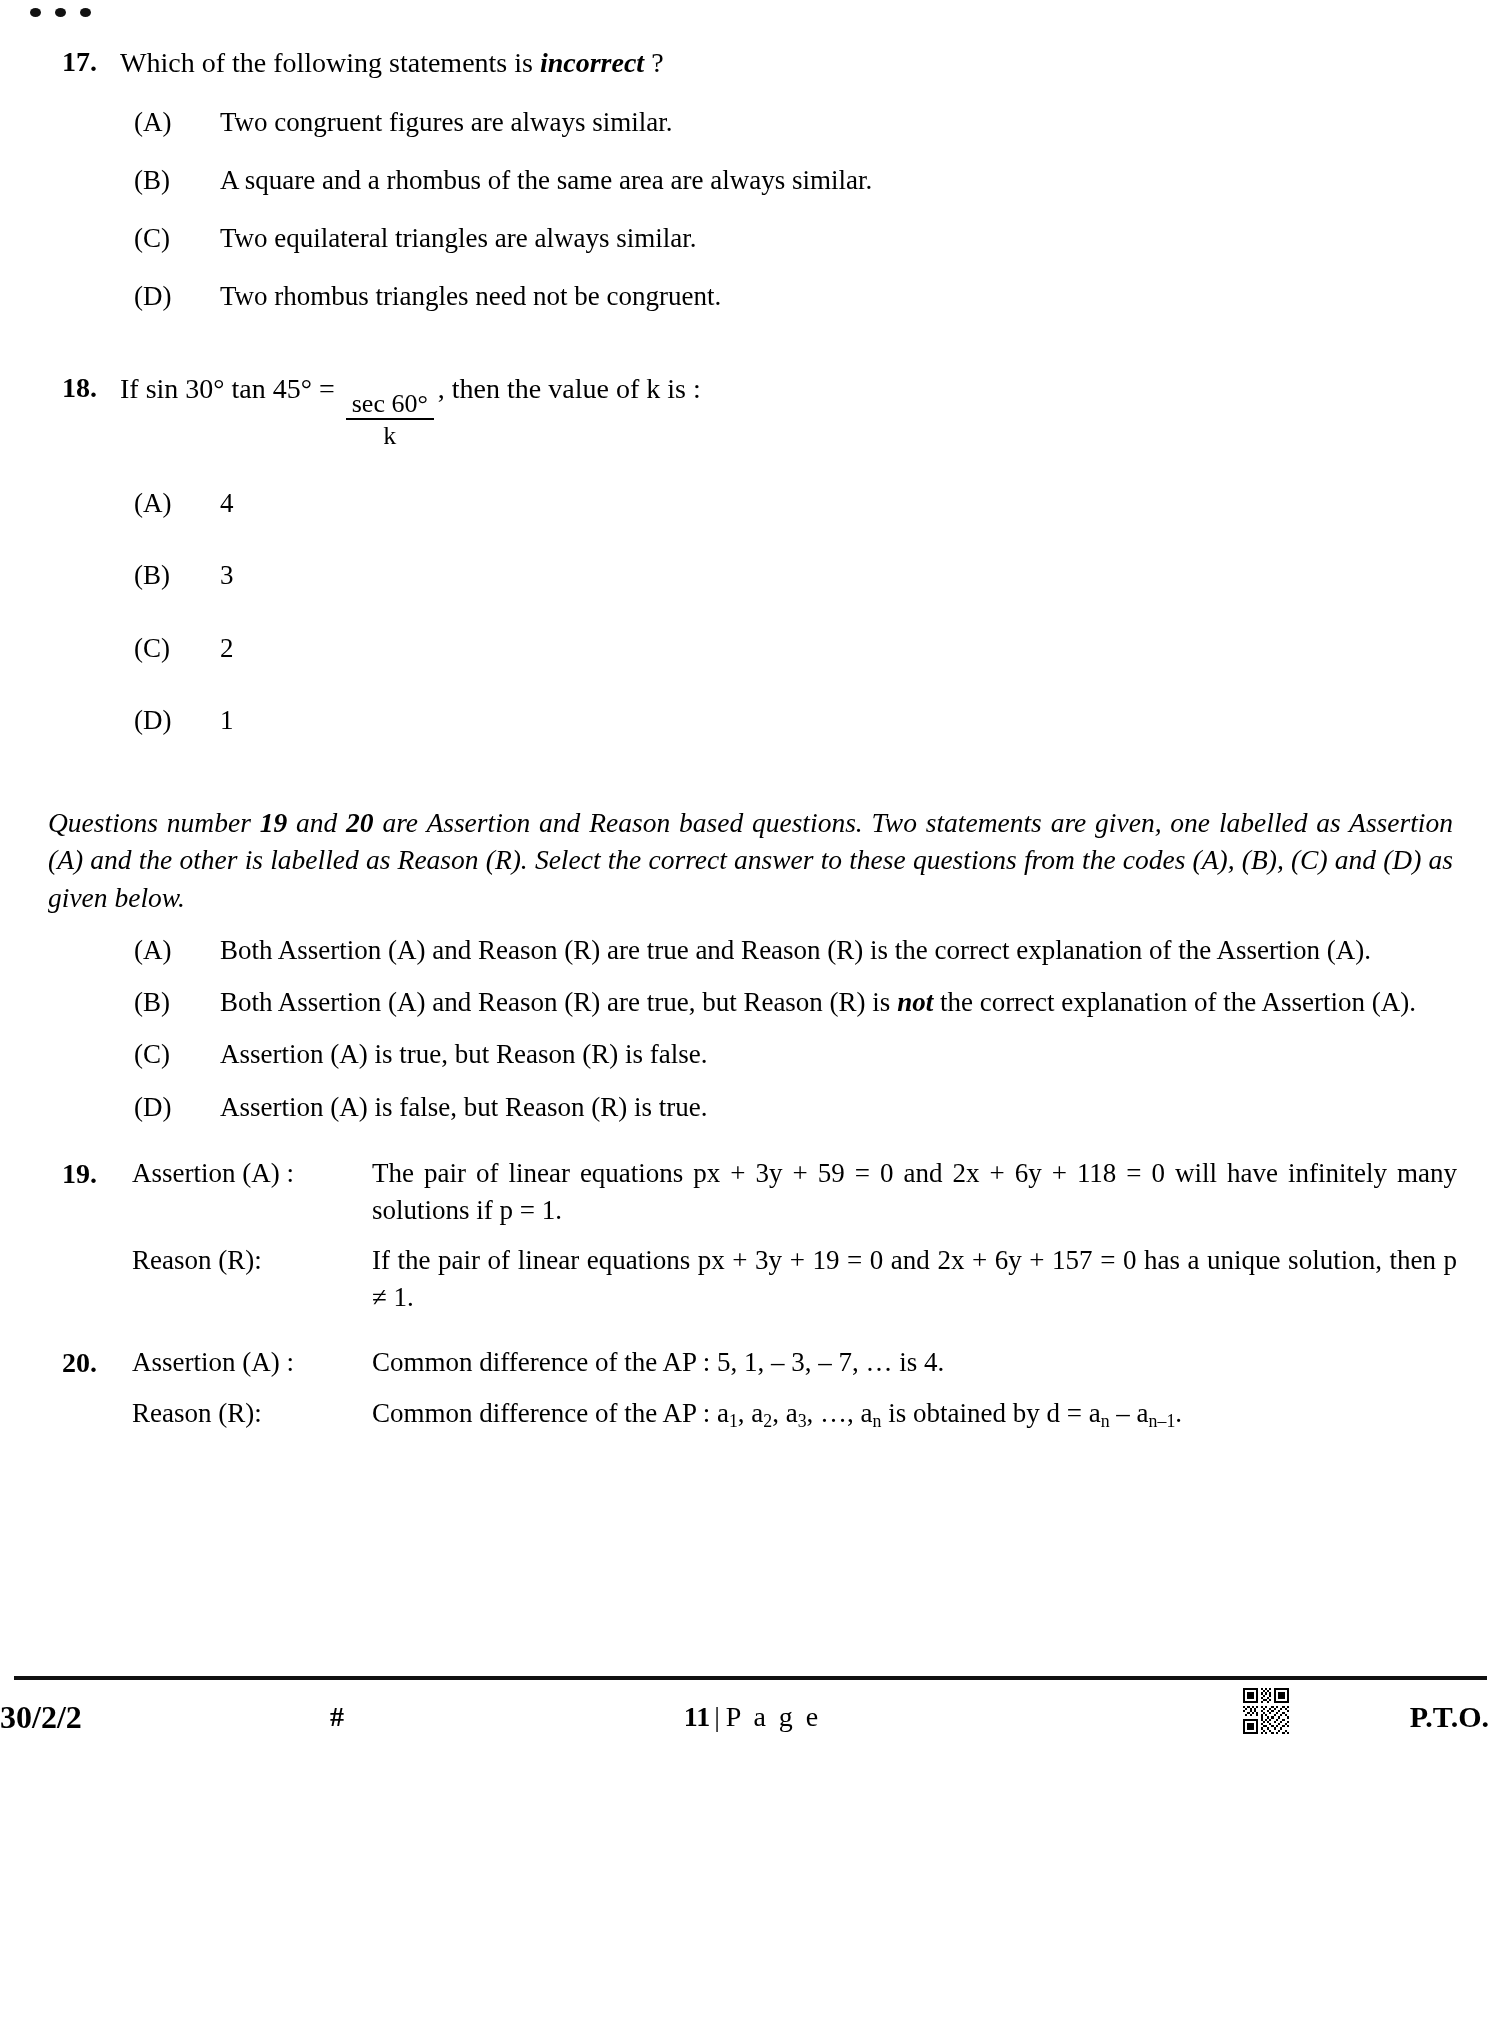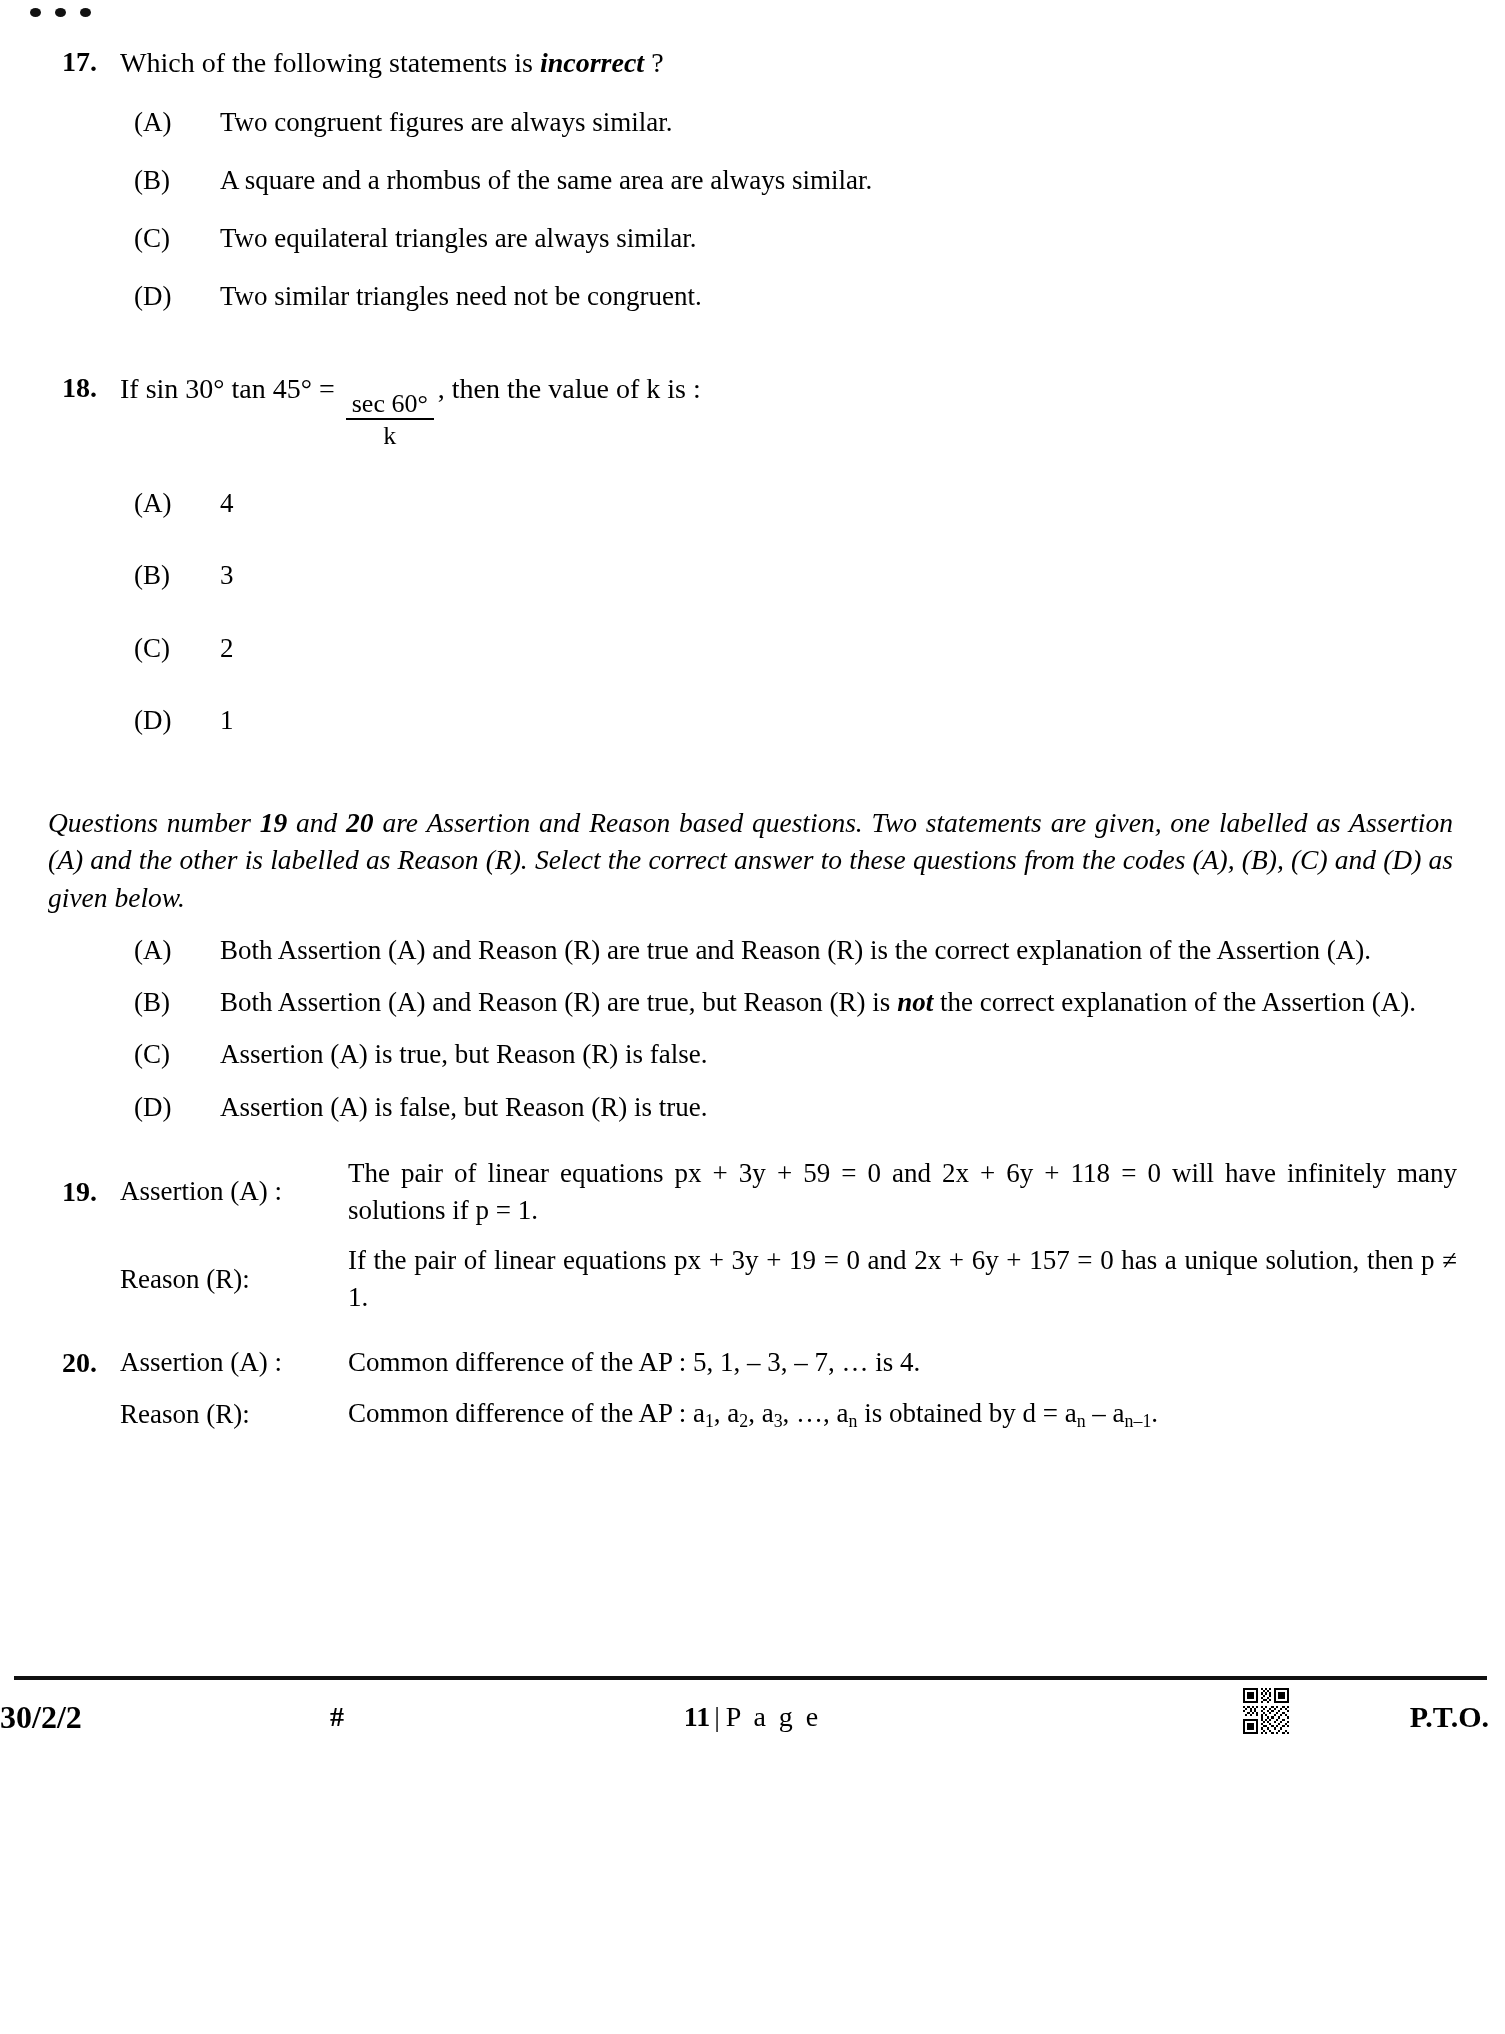--- a/index.html
+++ b/index.html
@@ -119,22 +119,23 @@
     text-align: justify;
     margin-top: 66px;
     margin-bottom: 16px;
     padding-right: 4px;
   }
   .instruction b { font-style: italic; font-weight: bold; }
 
   
   .ar-row {
     display: flex;
-    align-items: center;
+    align-items: flex-start;
     margin-top: 10px;
+    gap: 12px;
   }
   .ar-num {
     width: 72px;
     flex: 0 0 72px;
     font-weight: bold;
     font-size: 28px;
     line-height: 1.34;
     padding-left: 14px;
     box-sizing: border-box;
   }
@@ -244,21 +245,21 @@
       <div class="opt-row">
         <div class="opt-label">(B)</div>
         <div class="opt-text">A square and a rhombus of the same area are always similar.</div>
       </div>
       <div class="opt-row">
         <div class="opt-label">(C)</div>
         <div class="opt-text">Two equilateral triangles are always similar.</div>
       </div>
       <div class="opt-row">
         <div class="opt-label">(D)</div>
-        <div class="opt-text">Two similar triangles need not be congruent.</div>
+        <div class="opt-text">Two rhombus triangles need not be congruent.</div>
       </div>
     </div>
 
     <div class="q-row" style="margin-top:56px;">
       <div class="q-num">18.</div>
       <div class="q-body">
         <span>If  sin 30° tan 45° = </span><span class="frac">
             <span class="numer">sec 60°</span>
             <span class="denom">k</span>
           </span><span>,  then the value of k is :</span>

